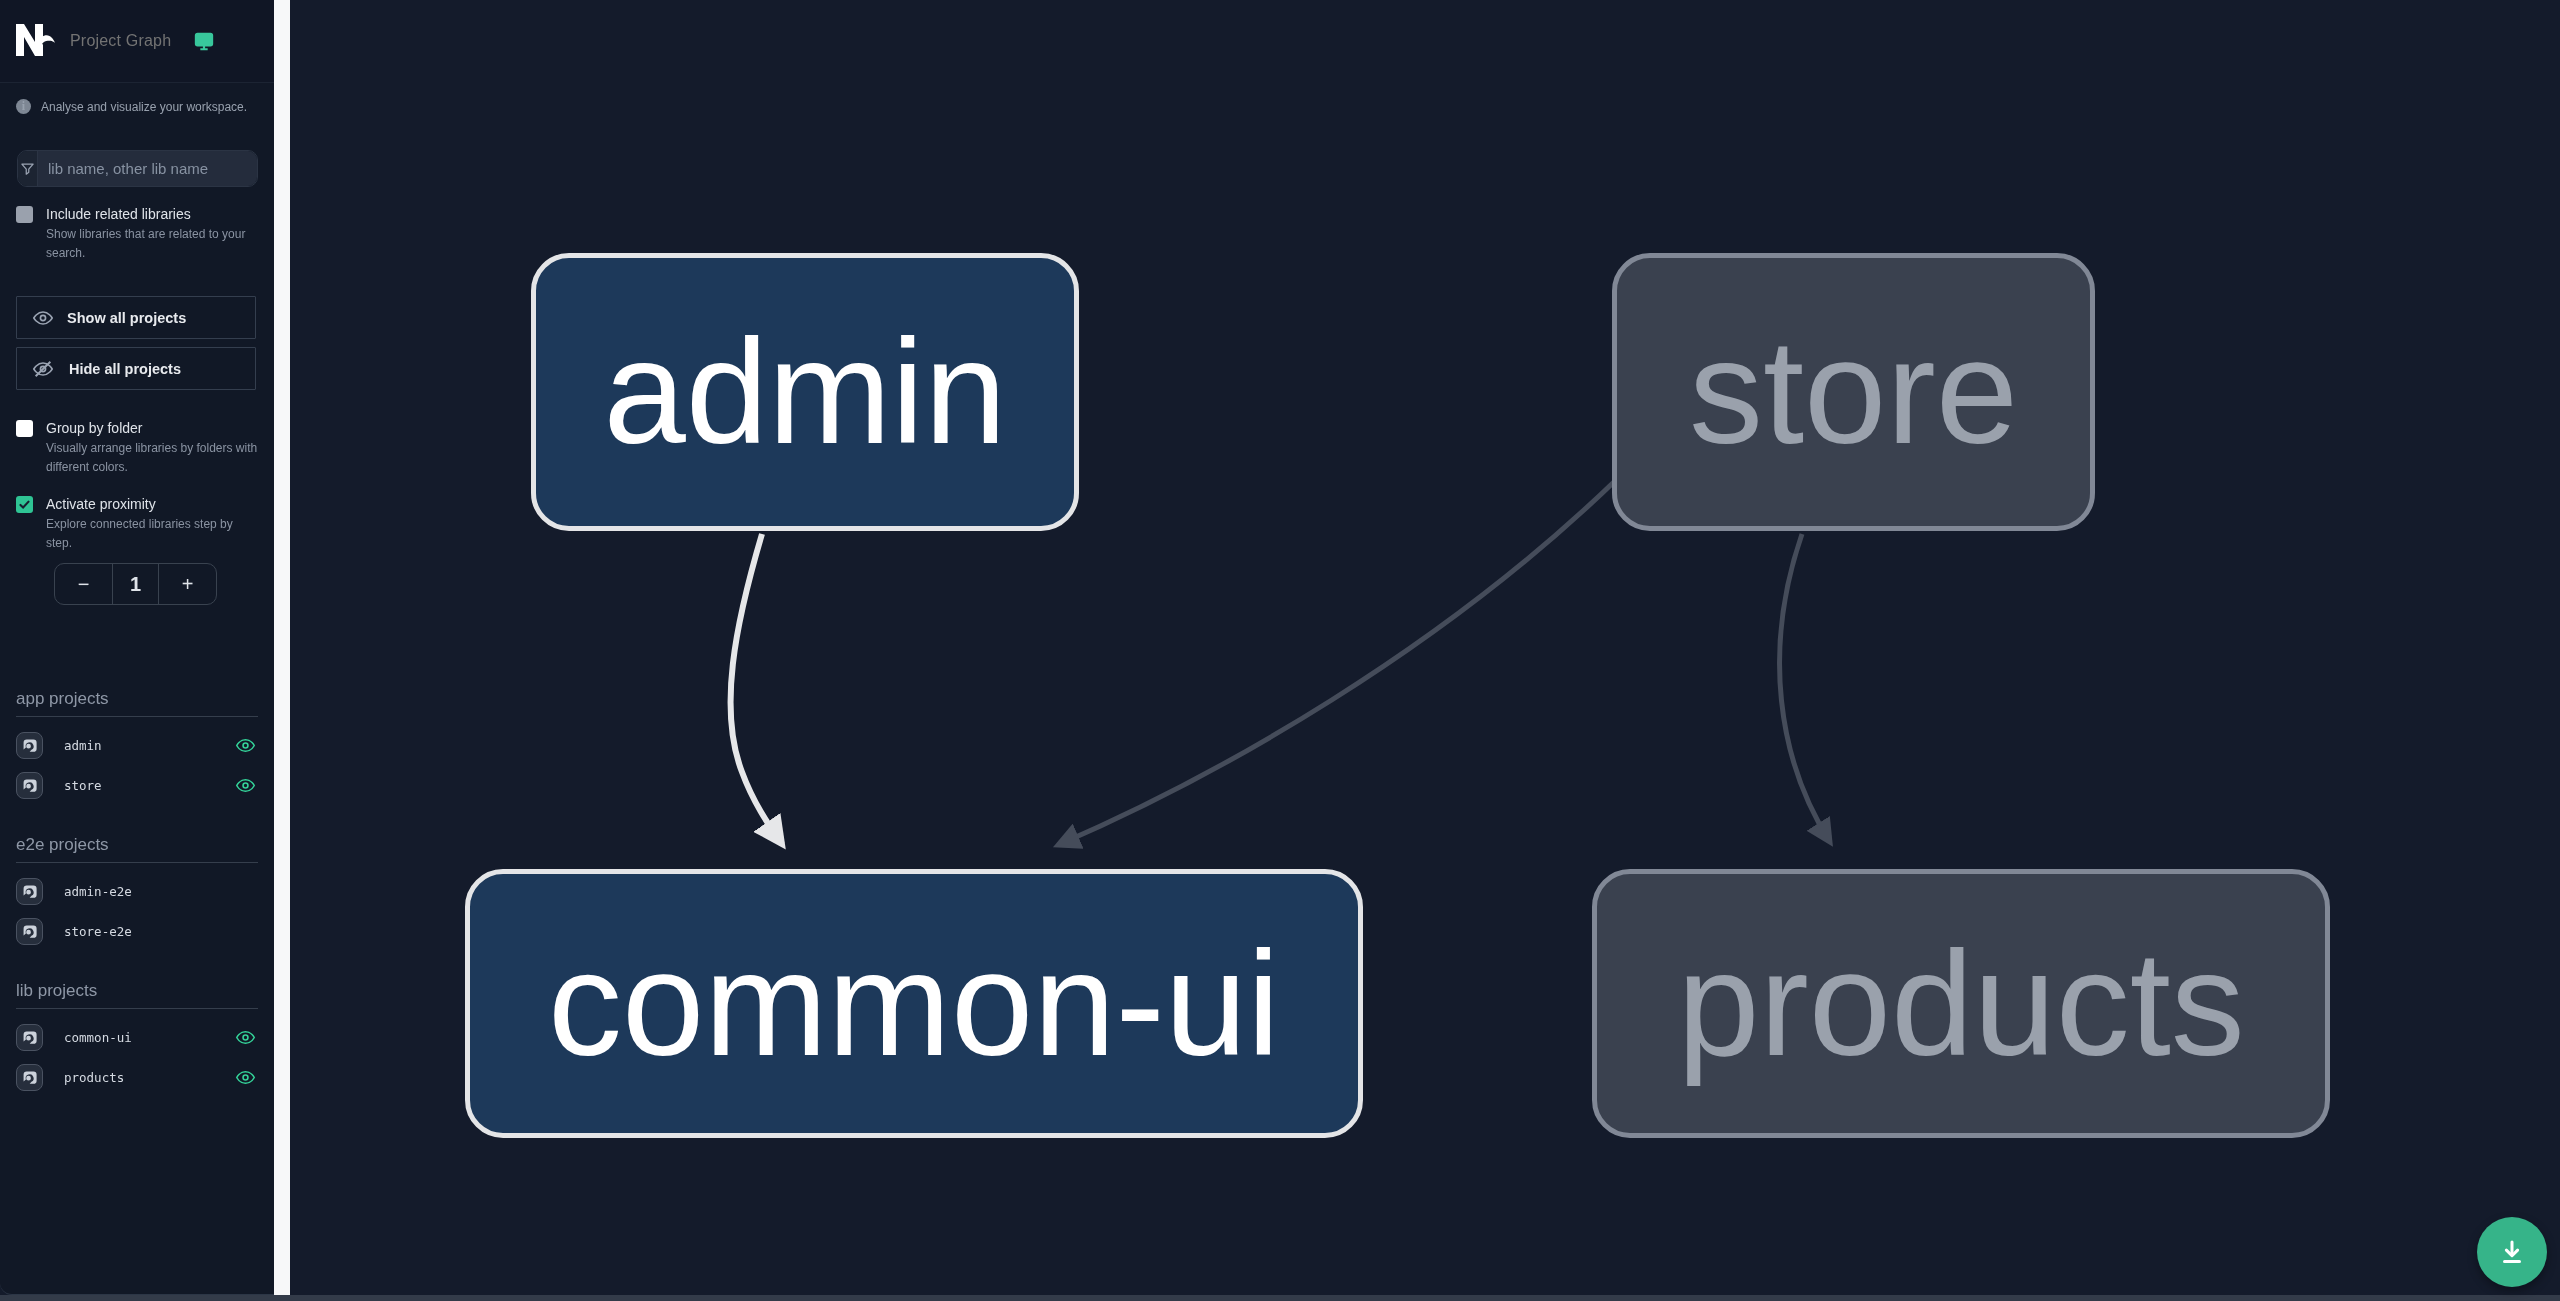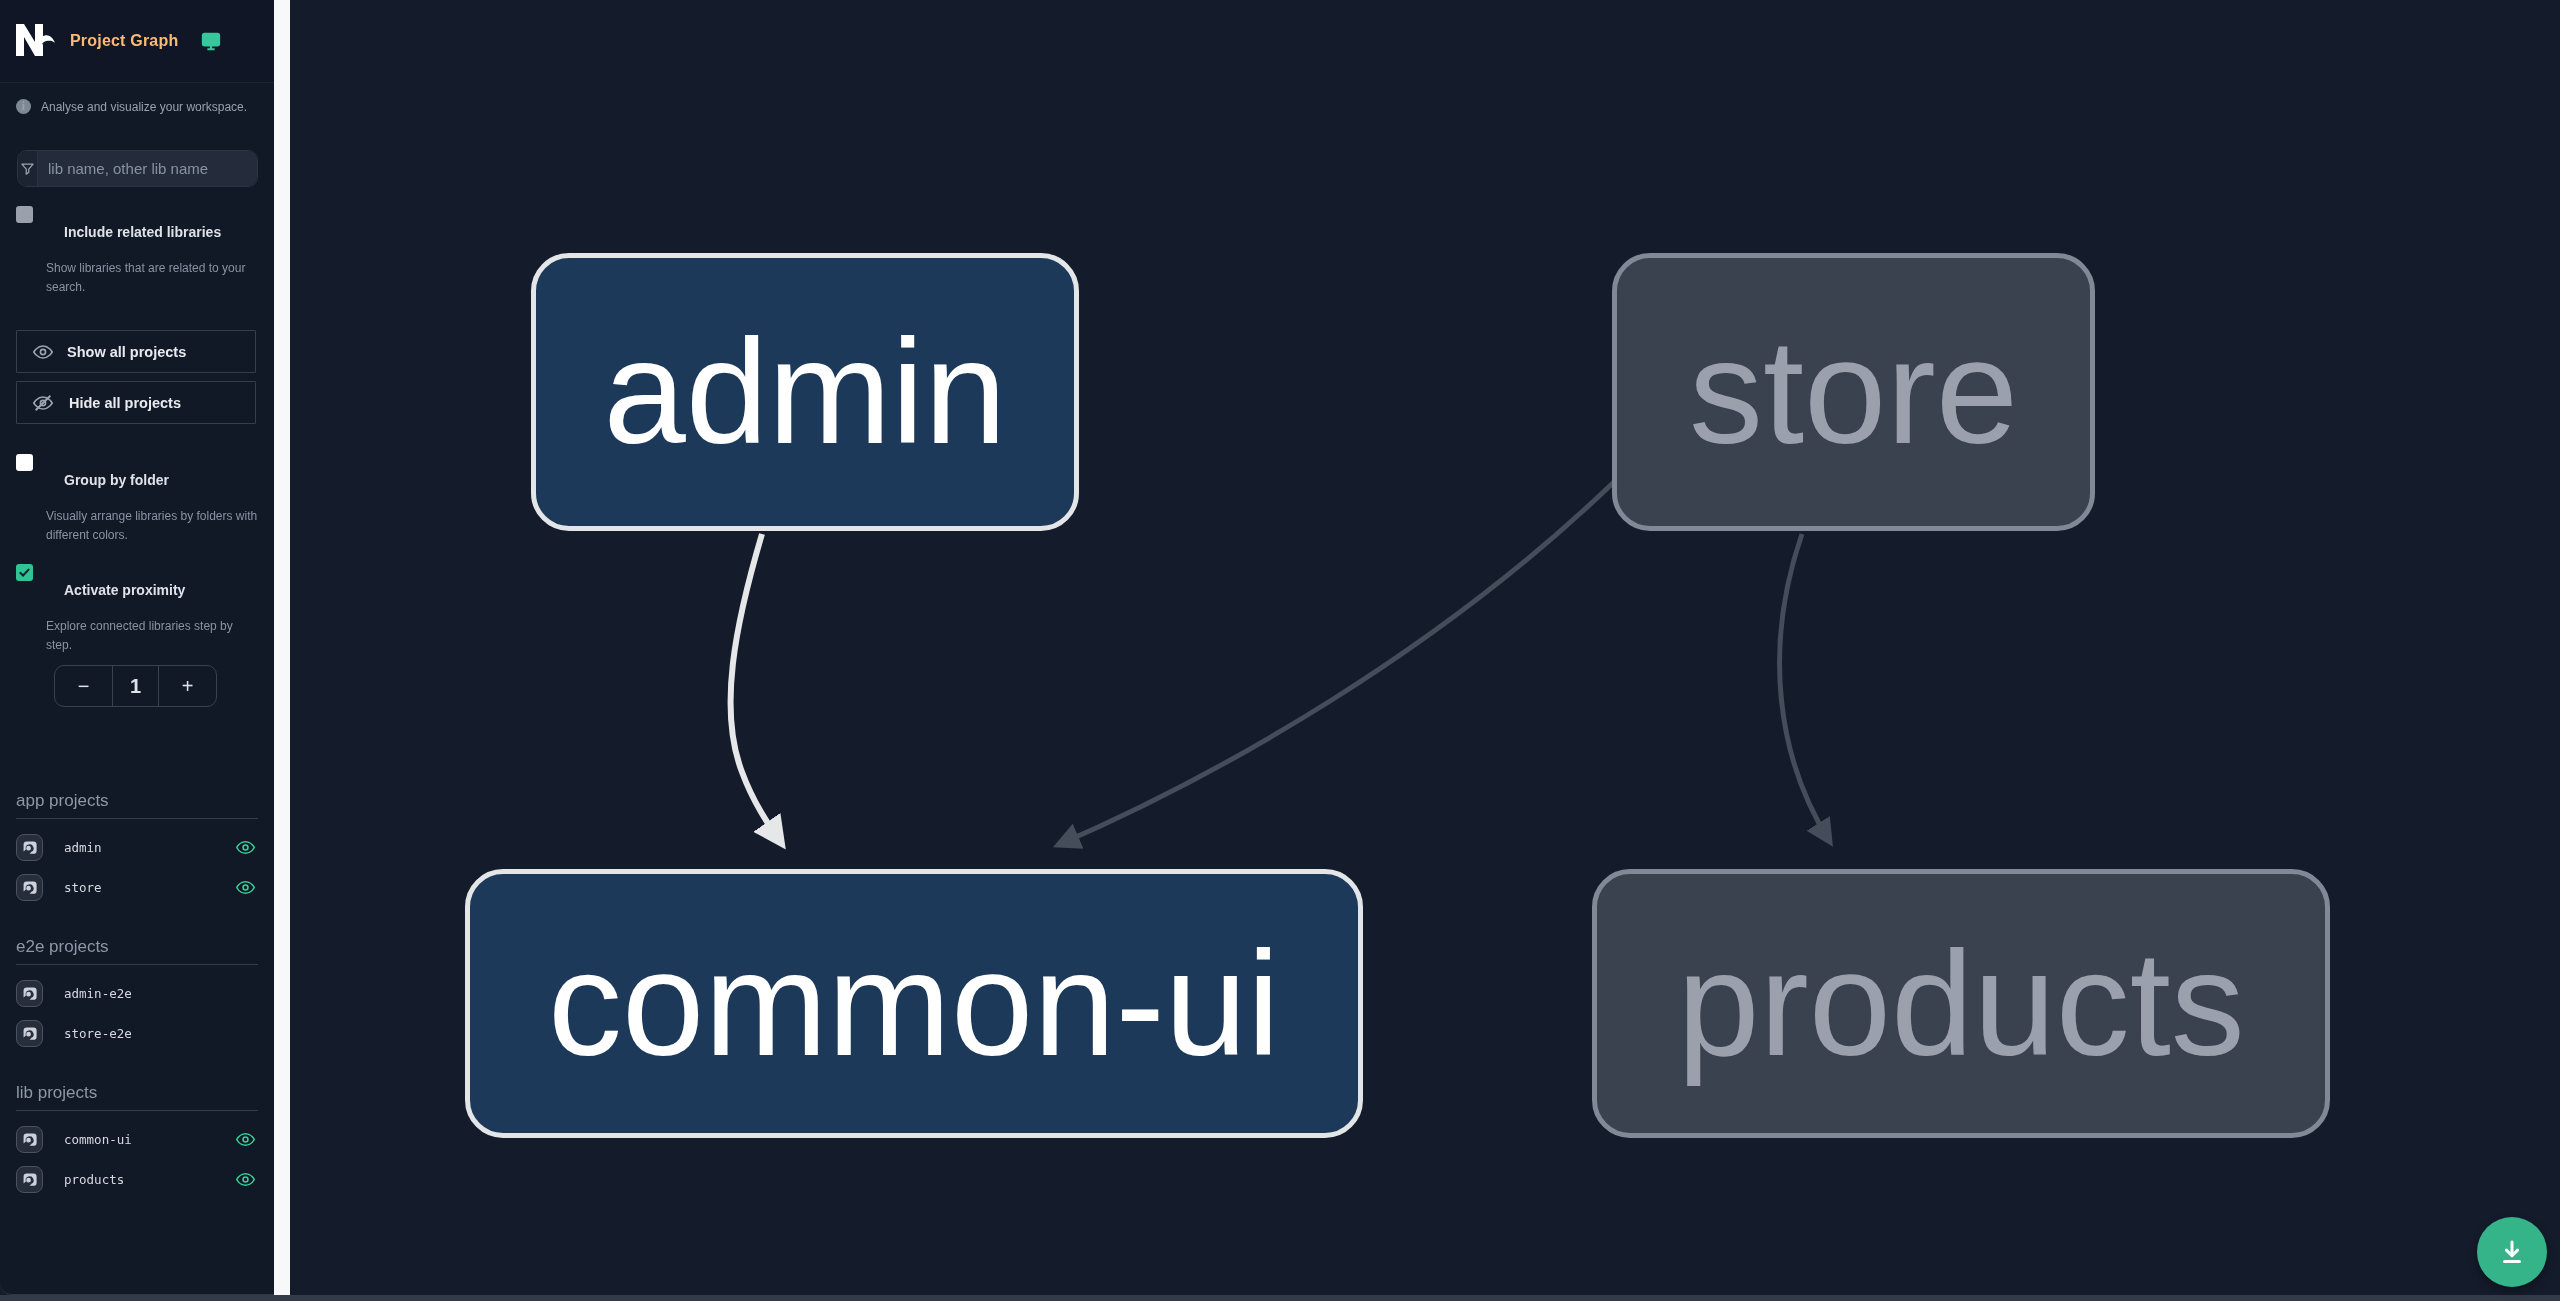--- a/index.html
+++ b/index.html
@@ -5,21 +5,21 @@
   html,body{margin:0;padding:0;background:#0d1322;overflow:hidden;
     font-family:"Liberation Sans", sans-serif;}
   .app{position:relative;width:2560px;height:1301px;background:#141b2b;overflow:hidden;}
 
   
   .sidebar{position:absolute;left:0;top:0;width:274px;height:1295px;background:#111826;
     border-bottom-left-radius:12px;border-bottom:1px solid #2c3646;box-sizing:border-box;color:#e5e7eb;}
   .sb-header{height:82px;display:flex;align-items:center;padding:0 14px;gap:12px;
     border-bottom:1px solid #1c2433;background:#101625;}
   .nx-logo{flex:0 0 auto;}
-  .sb-title{font-size:16px;font-weight:700;color:#fdba74;letter-spacing:.2px;margin:0 4px 0 2px;}
+  .sb-title{font-size:16px;font-weight:400;color:#737373;letter-spacing:.2px;margin:0 4px 0 2px;}
   .monitor-icon{margin-left:6px;display:flex;}
   .sb-info{display:flex;align-items:center;gap:10px;padding:16px 14px 10px 16px;}
   .info-icon{width:15px;height:15px;border-radius:50%;background:#7e8794;color:#111826;
     font-size:11px;font-weight:700;display:flex;align-items:center;justify-content:center;
     font-family:"Liberation Serif",serif;flex:0 0 auto;}
   .sb-info span{font-size:12px;color:#98a1ae;}
 
   .sb-search{margin:26px 16px 0 17px;height:37px;display:flex;border-radius:10px;overflow:hidden;
     border:1px solid #2b3444;box-sizing:border-box;}
   .search-iconcell{width:33px;background:#1c2432;display:flex;align-items:center;justify-content:center;
@@ -27,21 +27,21 @@
   .sb-search input{flex:1;background:#242c3c;border:0;outline:none;color:#e5e7eb;
     font-size:15px;padding:0 10px;font-family:"Liberation Sans",sans-serif;}
   .sb-search input::placeholder{color:#8792a2;}
 
   .opt{display:flex;gap:13px;margin:18px 16px 0 16px;cursor:pointer;}
   .cbx{width:17px;height:17px;border-radius:3px;flex:0 0 auto;margin-top:1px;
     display:flex;align-items:center;justify-content:center;}
   .cbx.gray{background:#9aa1ad;}
   .cbx.white{background:#ffffff;}
   .cbx.green{background:#2fc494;}
-  .opt-label{font-size:14px;font-weight:700;color:#dfe3e9;line-height:18px;margin:18px;}
+  .opt-label{font-size:14px;font-weight:400;color:#dfe3e9;line-height:18px;margin:0;}
   .opt-desc{font-size:12px;color:#8a93a2;line-height:19px;margin:2px 0 0 0;max-width:212px;}
 
   .sb-btn{display:flex;align-items:center;gap:13px;margin:0 16px;width:240px;height:43px;
     border:1px solid #343e4e;border-radius:1px;background:transparent;box-sizing:border-box;
     padding:0 0 0 15px;cursor:pointer;color:#e8eaee;font-size:14.5px;font-weight:700;
     font-family:"Liberation Sans",sans-serif;}
   .sb-btn + .sb-btn{margin-top:8px;gap:15px;}
   #btn-show{margin-top:33px;}
 
   .stepper{margin:10px 0 0 54px;width:163px;height:42px;border:1px solid #39424f;border-radius:10px;

